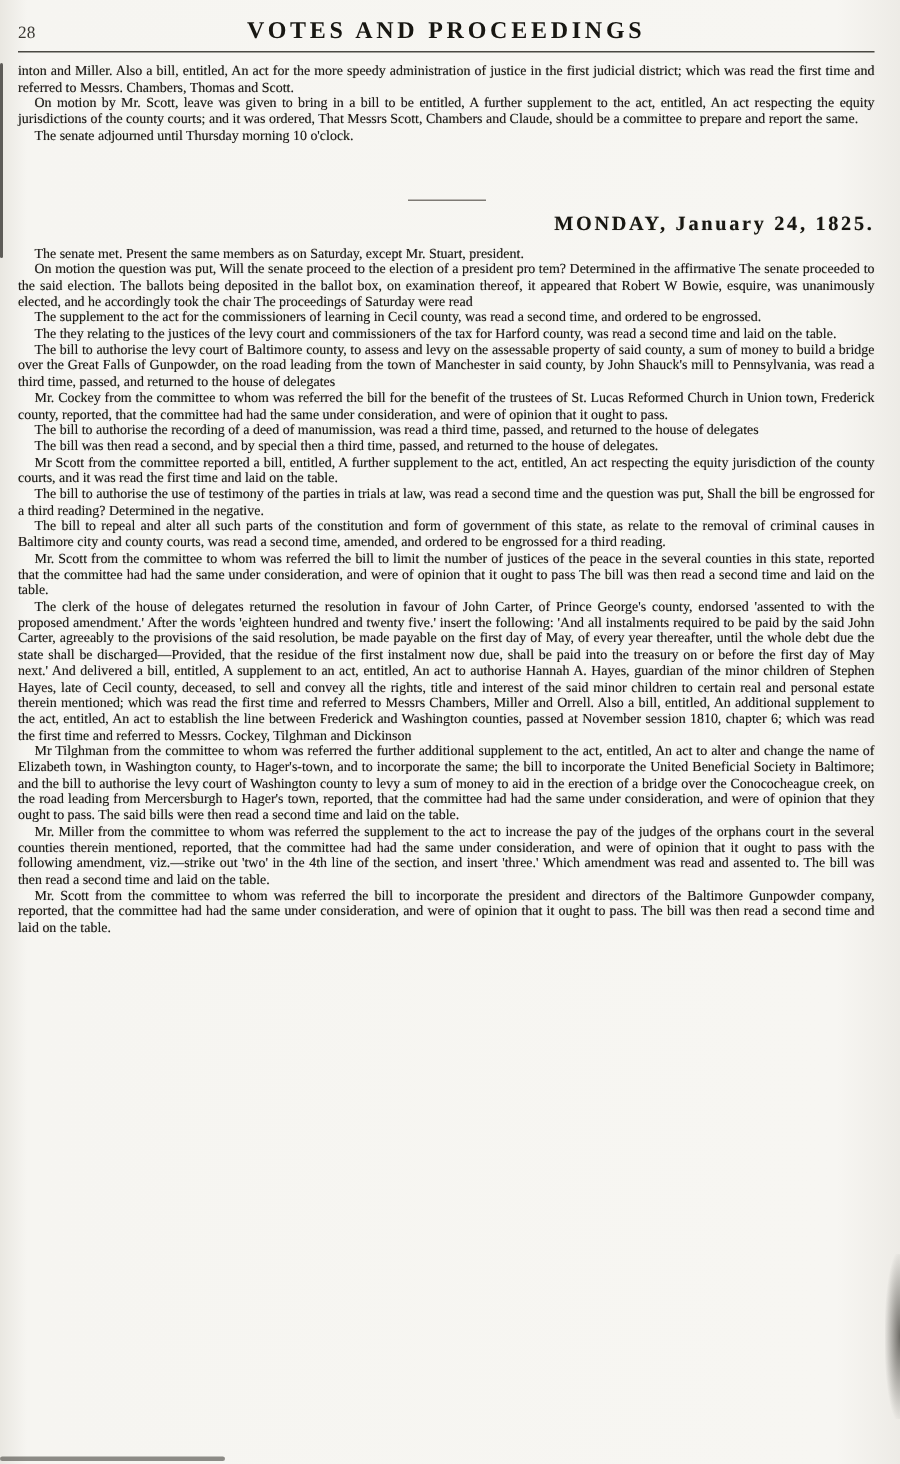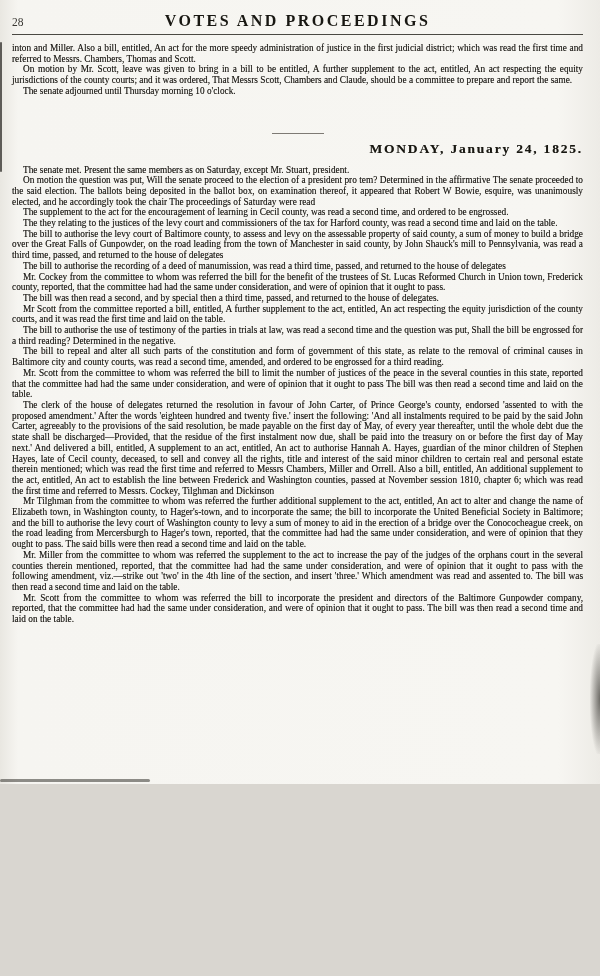--- a/index.html
+++ b/index.html
@@ -5,21 +5,21 @@
   * { margin: 0; padding: 0; box-sizing: border-box; }
   html, body { width: 600px; height: 976px; }
   body {
     font-family: "Liberation Serif", serif;
     background: #d9d6d0;
     overflow: hidden;
   }
   .scan {
     position: relative;
     width: 600px;
-    height: 784px;
+    height: 976px;
     background: linear-gradient(90deg, #e9e7e1 0%, #f6f5f1 3%, #f7f6f2 93%, #edebe6 100%);
     overflow: hidden;
   }
   .page {
     position: relative;
     padding: 12px 17px 10px 12px;
     color: #1d1c19;
   }
   .running-head {
     display: flex;
@@ -104,25 +104,25 @@
         <p>The senate adjourned until Thursday morning 10 o'clock.</p>
       </div>
 
     <hr class="section-rule">
 
     <h2 class="day-heading">MONDAY, January 24, 1825.</h2>
 
     <div class="body-text">
         <p>The senate met.  Present the same members as on Saturday, except Mr. Stuart, president.</p>
         <p>On motion the question was put, Will the senate proceed to the election of a president pro tem? Determined in the affirmative  The senate proceeded to the said election.  The ballots being deposited in the ballot box, on examination thereof, it appeared that Robert W Bowie, esquire, was unanimously elected, and he accordingly took the chair   The proceedings of Saturday were read</p>
-        <p>The supplement to the act for the encouragement of learning in Cecil county, was read a second time, and ordered to be engrossed.</p>
+        <p>The supplement to the act for the commissioners of learning in Cecil county, was read a second time, and ordered to be engrossed.</p>
         <p>The they relating to the justices of the levy court and commissioners of the tax for Harford county, was read a second time and laid on the table.</p>
         <p>The bill to authorise the levy court of Baltimore county, to assess and levy on the assessable property of said county, a sum of money to build a bridge over the Great Falls of Gunpowder, on the road leading from the town of Manchester in said county, by John Shauck's mill to Pennsylvania, was read a third time, passed, and returned to the house of delegates</p>
+        <p>Mr. Cockey from the committee to whom was referred the bill for the benefit of the trustees of St. Lucas Reformed Church in Union town, Frederick county, reported, that the committee had had the same under consideration, and were of opinion that it ought to pass.</p>
         <p>The bill to authorise the recording of a deed of manumission, was read a third time, passed, and returned to the house of delegates</p>
-        <p>Mr. Cockey from the committee to whom was referred the bill for the benefit of the trustees of St. Lucas Reformed Church in Union town, Frederick county, reported, that the committee had had the same under consideration, and were of opinion that it ought to pass.</p>
         <p>The bill was then read a second, and by special then a third time, passed, and returned to the house of delegates.</p>
         <p>Mr Scott from the committee reported a bill, entitled, A further supplement to the act, entitled, An act respecting the equity jurisdiction of the county courts, and it was read the first time and laid on the table.</p>
         <p>The bill to authorise the use of testimony of the parties in trials at law, was read a second time and the question was put, Shall the bill be engrossed for a third reading?  Determined in the negative.</p>
         <p>The bill to repeal and alter all such parts of the constitution and form of government of this state, as relate to the removal of criminal causes in Baltimore city and county courts, was read a second time, amended, and ordered to be engrossed for a third reading.</p>
         <p>Mr. Scott from the committee to whom was referred the bill to limit the number of justices of the peace in the several counties in this state, reported that the committee had had the same under consideration, and were of opinion that it ought to pass   The bill was then read a second time and laid on the table.</p>
         <p>The clerk of the house of delegates returned the resolution in favour of John Carter, of Prince George's county, endorsed 'assented to with the proposed amendment.'  After the words 'eighteen hundred and twenty five.' insert the following: 'And all instalments required to be paid by the said John Carter, agreeably to the provisions of the said resolution, be made payable on the first day of May, of every year thereafter, until the whole debt due the state shall be discharged—Provided, that the residue of the first instalment now due, shall be paid into the treasury on or before the first day of May next.'  And delivered a bill, entitled, A supplement to an act, entitled, An act to authorise Hannah A. Hayes, guardian of the minor children of Stephen Hayes, late of Cecil county, deceased, to sell and convey all the rights, title and interest of the said minor children to certain real and personal estate therein mentioned; which was read the first time and referred to Messrs Chambers, Miller and Orrell.  Also a bill, entitled, An additional supplement to the act, entitled, An act to establish the line between Frederick and Washington counties, passed at November session 1810, chapter 6; which was read the first time and referred to Messrs. Cockey, Tilghman and Dickinson</p>
         <p>Mr Tilghman from the committee to whom was referred the further additional supplement to the act, entitled, An act to alter and change the name of Elizabeth town, in Washington county, to Hager's-town, and to incorporate the same; the bill to incorporate the United Beneficial Society in Baltimore; and the bill to authorise the levy court of Washington county to levy a sum of money to aid in the erection of a bridge over the Conococheague creek, on the road leading from Mercersburgh to Hager's town, reported, that the committee had had the same under consideration, and were of opinion that they ought to pass.  The said bills were then read a second time and laid on the table.</p>
         <p>Mr. Miller from the committee to whom was referred the supplement to the act to increase the pay of the judges of the orphans court in the several counties therein mentioned, reported, that the committee had had the same under consideration, and were of opinion that it ought to pass with the following amendment, viz.—strike out 'two' in the 4th line of the section, and insert 'three.'  Which amendment was read and assented to.  The bill was then read a second time and laid on the table.</p>
         <p>Mr. Scott from the committee to whom was referred the bill to incorporate the president and directors of the Baltimore Gunpowder company, reported, that the committee had had the same under consideration, and were of opinion that it ought to pass.  The bill was then read a second time and laid on the table.</p>
       </div>

